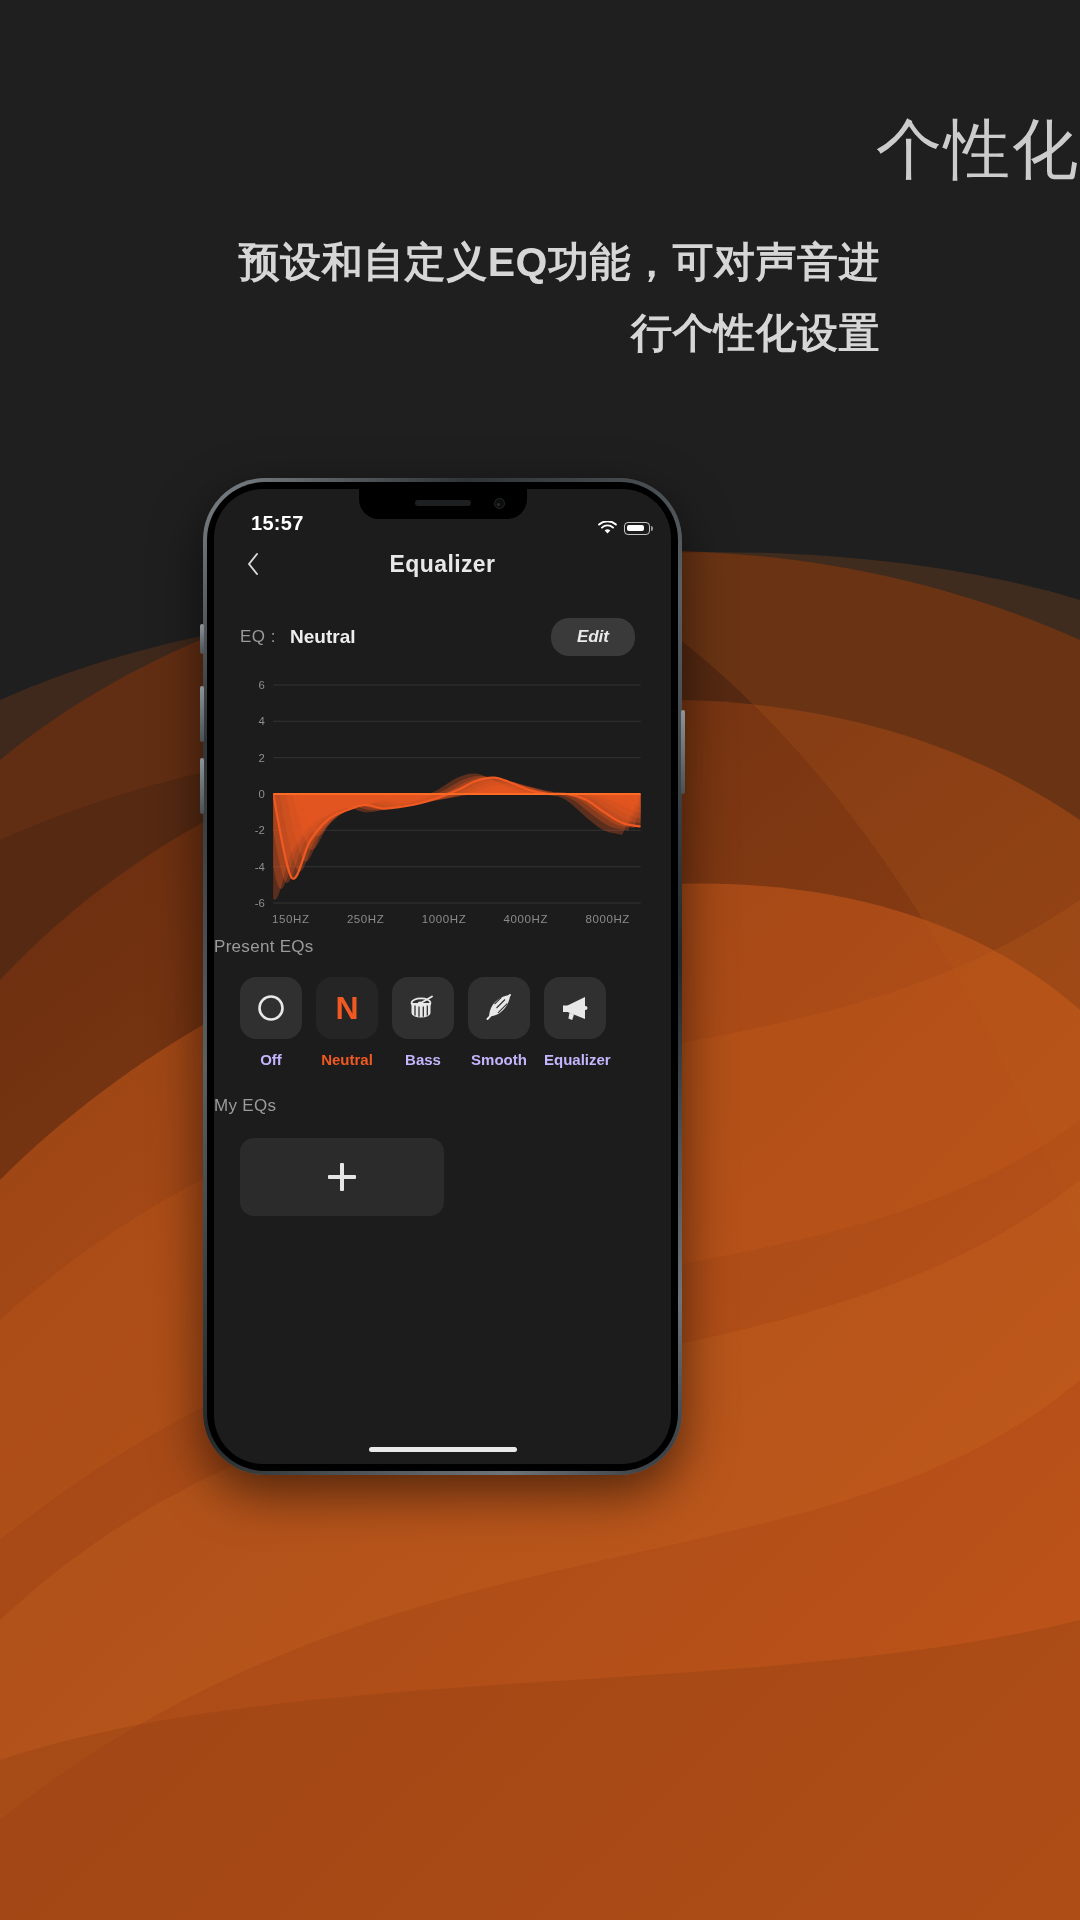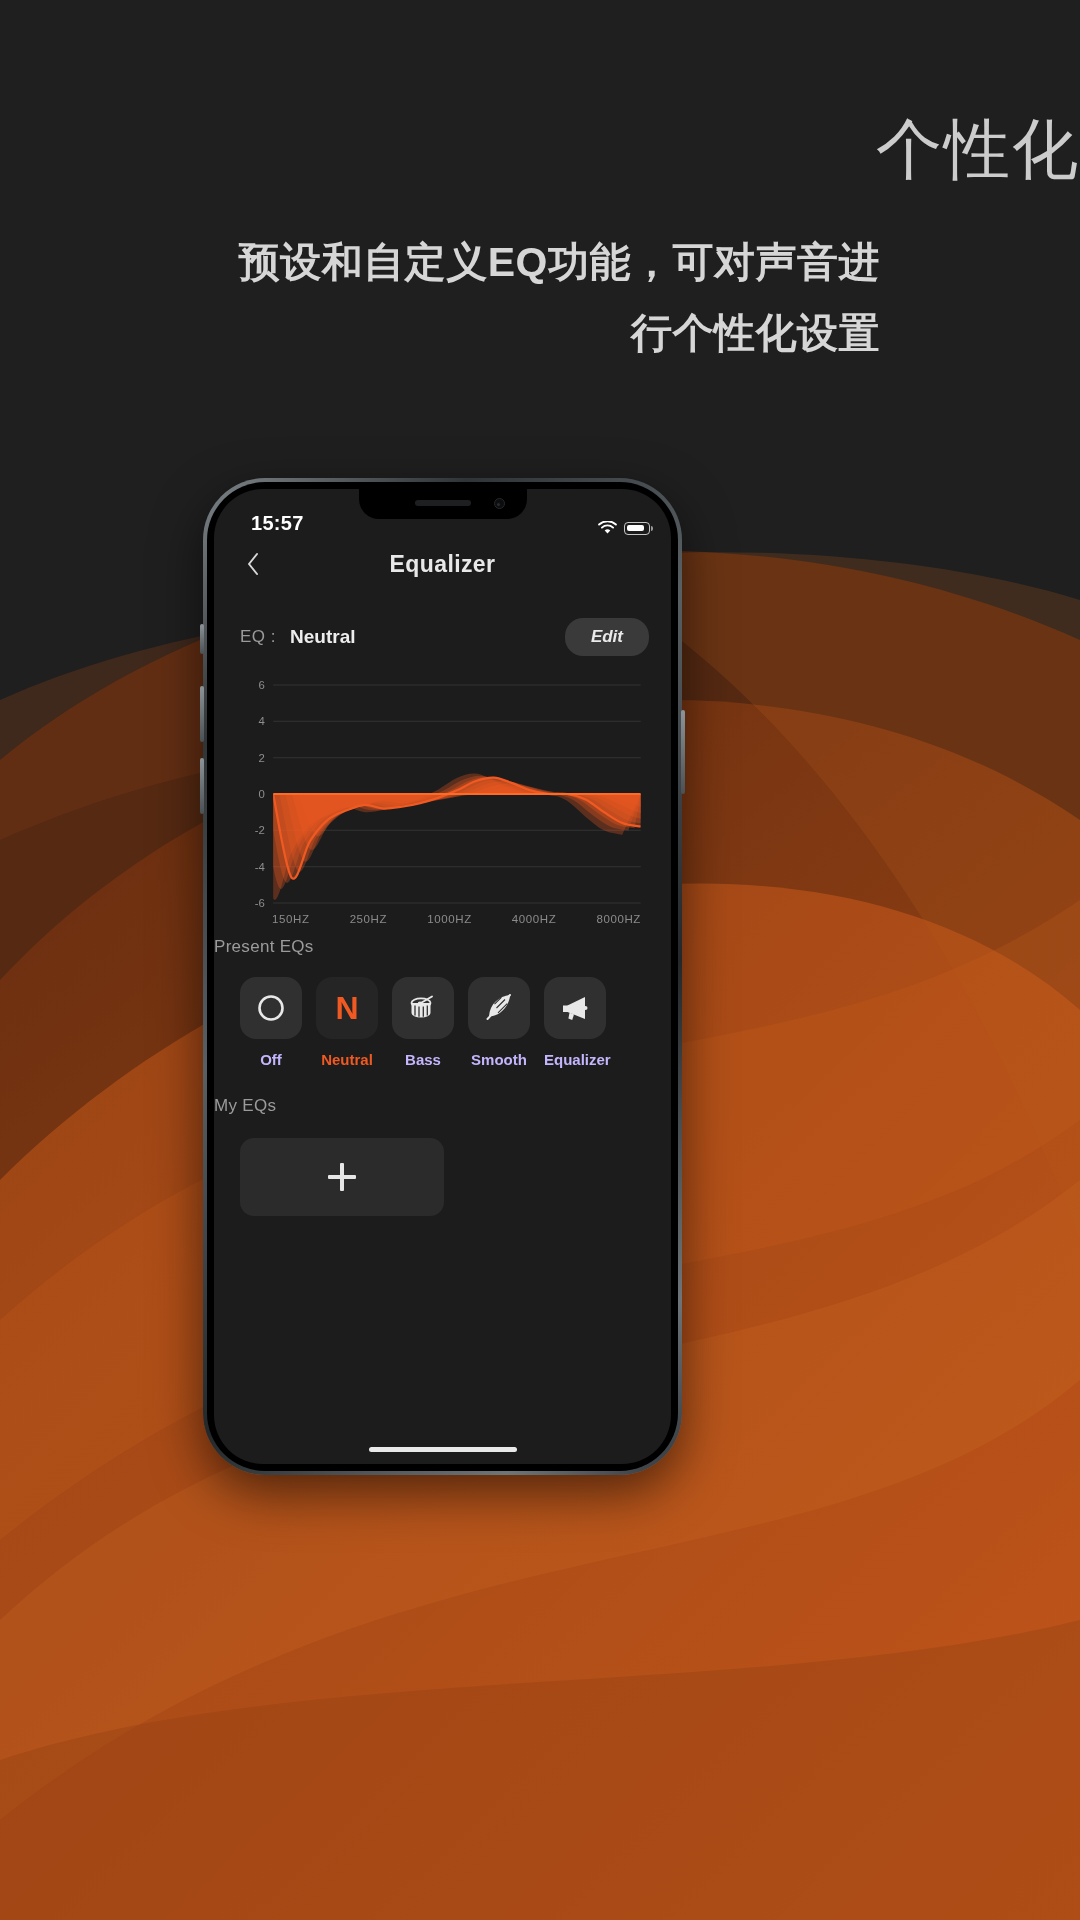--- a/index.html
+++ b/index.html
@@ -125,41 +125,41 @@
   .nav-title {
     width:100%; text-align:center;
     font-size:23px; font-weight:700; color:#e8e8e8; letter-spacing:.4px;
   }
 
   
   .app-body { position:absolute; left:0; top:104px; right:0; bottom:0; }
 
   .eq-row {
     display:flex; align-items:center;
-    padding:24px 22px 0 26px;
+    padding:24px 36px 0 26px;
     height:64px;
   }
   .eq-label { font-size:17px; color:#9a9a9a; letter-spacing:.5px; }
   .eq-value { font-size:19px; font-weight:700; color:#ededed; margin-left:14px; }
   .eq-spacer { flex:1; }
   .eq-edit {
     background:#3a3a3a; color:#eaeaea;
     font-size:17px; font-weight:700;
     border:none; border-radius:18px;
     padding:9px 26px;
     cursor:pointer;
     font-style:italic;
   }
 
   
   .chart-wrap { position:relative; margin:22px 22px 0 22px; height:230px; }
   .chart-svg { display:block; width:100%; height:100%; }
   .xaxis {
     display:flex; justify-content:space-between;
-    margin:4px 8px 0 36px;
+    margin:4px 19px 0 36px;
   }
   .xaxis span { font-size:11.5px; color:#8b8b8b; letter-spacing:.6px; }
 
   
   .section-title {
     font-size:17px; color:#9b9b9b;
     margin-top:28px; letter-spacing:.3px;
   }
 
   

